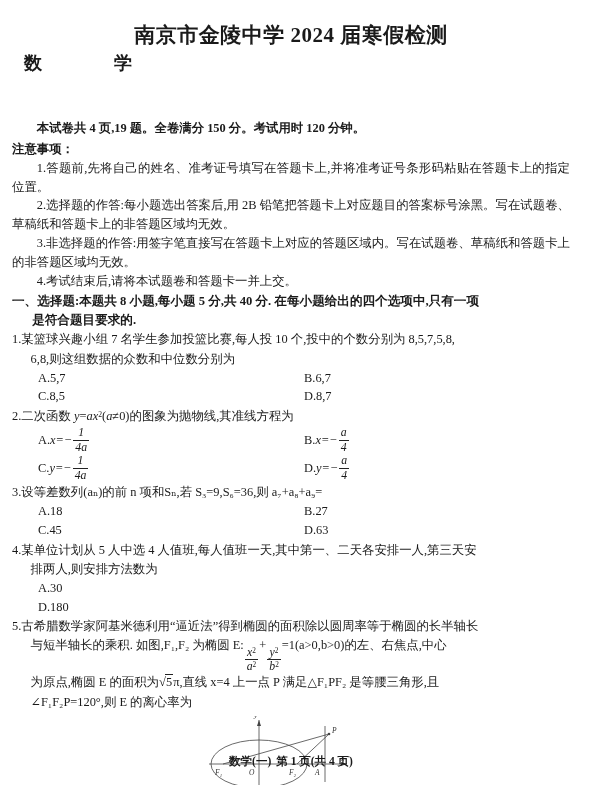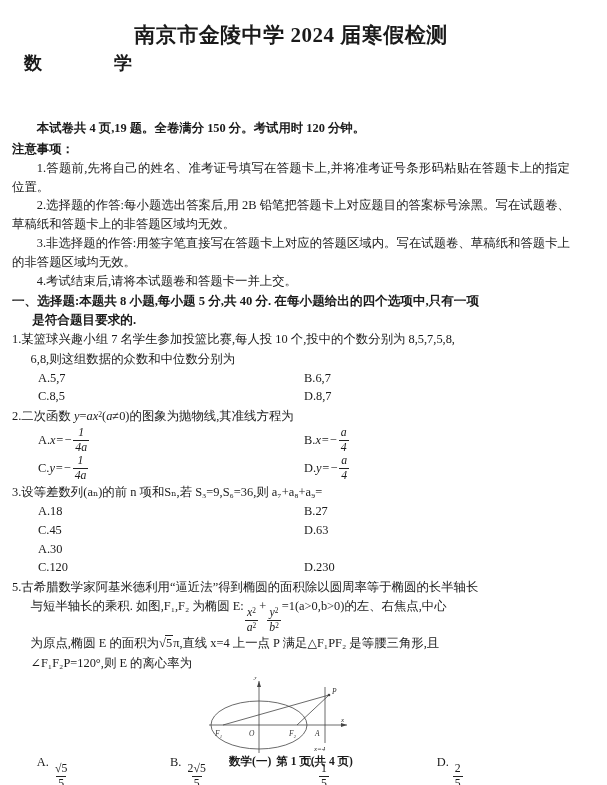--- a/index.html
+++ b/index.html
@@ -251,31 +251,32 @@
   </div>
   <div class="opts2">
     <div>
       <span>C.</span><span>45</span>
     </div>
     <div>
       <span>D.</span><span>63</span>
     </div>
   </div>
 
+  <div class="q">
+    <span class="q-num">4.</span><span>某单位计划从 5 人中选 4 人值班,每人值班一天,其中第一、二天各安排一人,第三天安</span>
+    <div class="q-body">排两人,则安排方法数为</div>
+  </div>
   <div class="opts2">
     <div>
       <span>A.</span><span>30</span>
     </div>
   </div>
   <div class="opts2">
     <div>
-      <span>C.</span><span>120</span>
-    </div>
-    <div>
-      <span>D.</span><span>230</span>
+      <span>D.</span><span>180</span>
     </div>
   </div>
 
   <div class="q">
     <span class="q-num">5.</span><span>古希腊数学家阿基米德利用“逼近法”得到椭圆的面积除以圆周率等于椭圆的长半轴长</span>
     <div class="q-body">
       <span>与短半轴长的乘积. 如图,F₁,F₂ 为椭圆 E:</span><span class="frac">
           <span class="num"><span class="mi">x</span><sup>2</sup></span>
           <span class="den"><span class="mi">a</span><sup>2</sup></span>
         </span><span class="mn">+</span><span class="frac">

